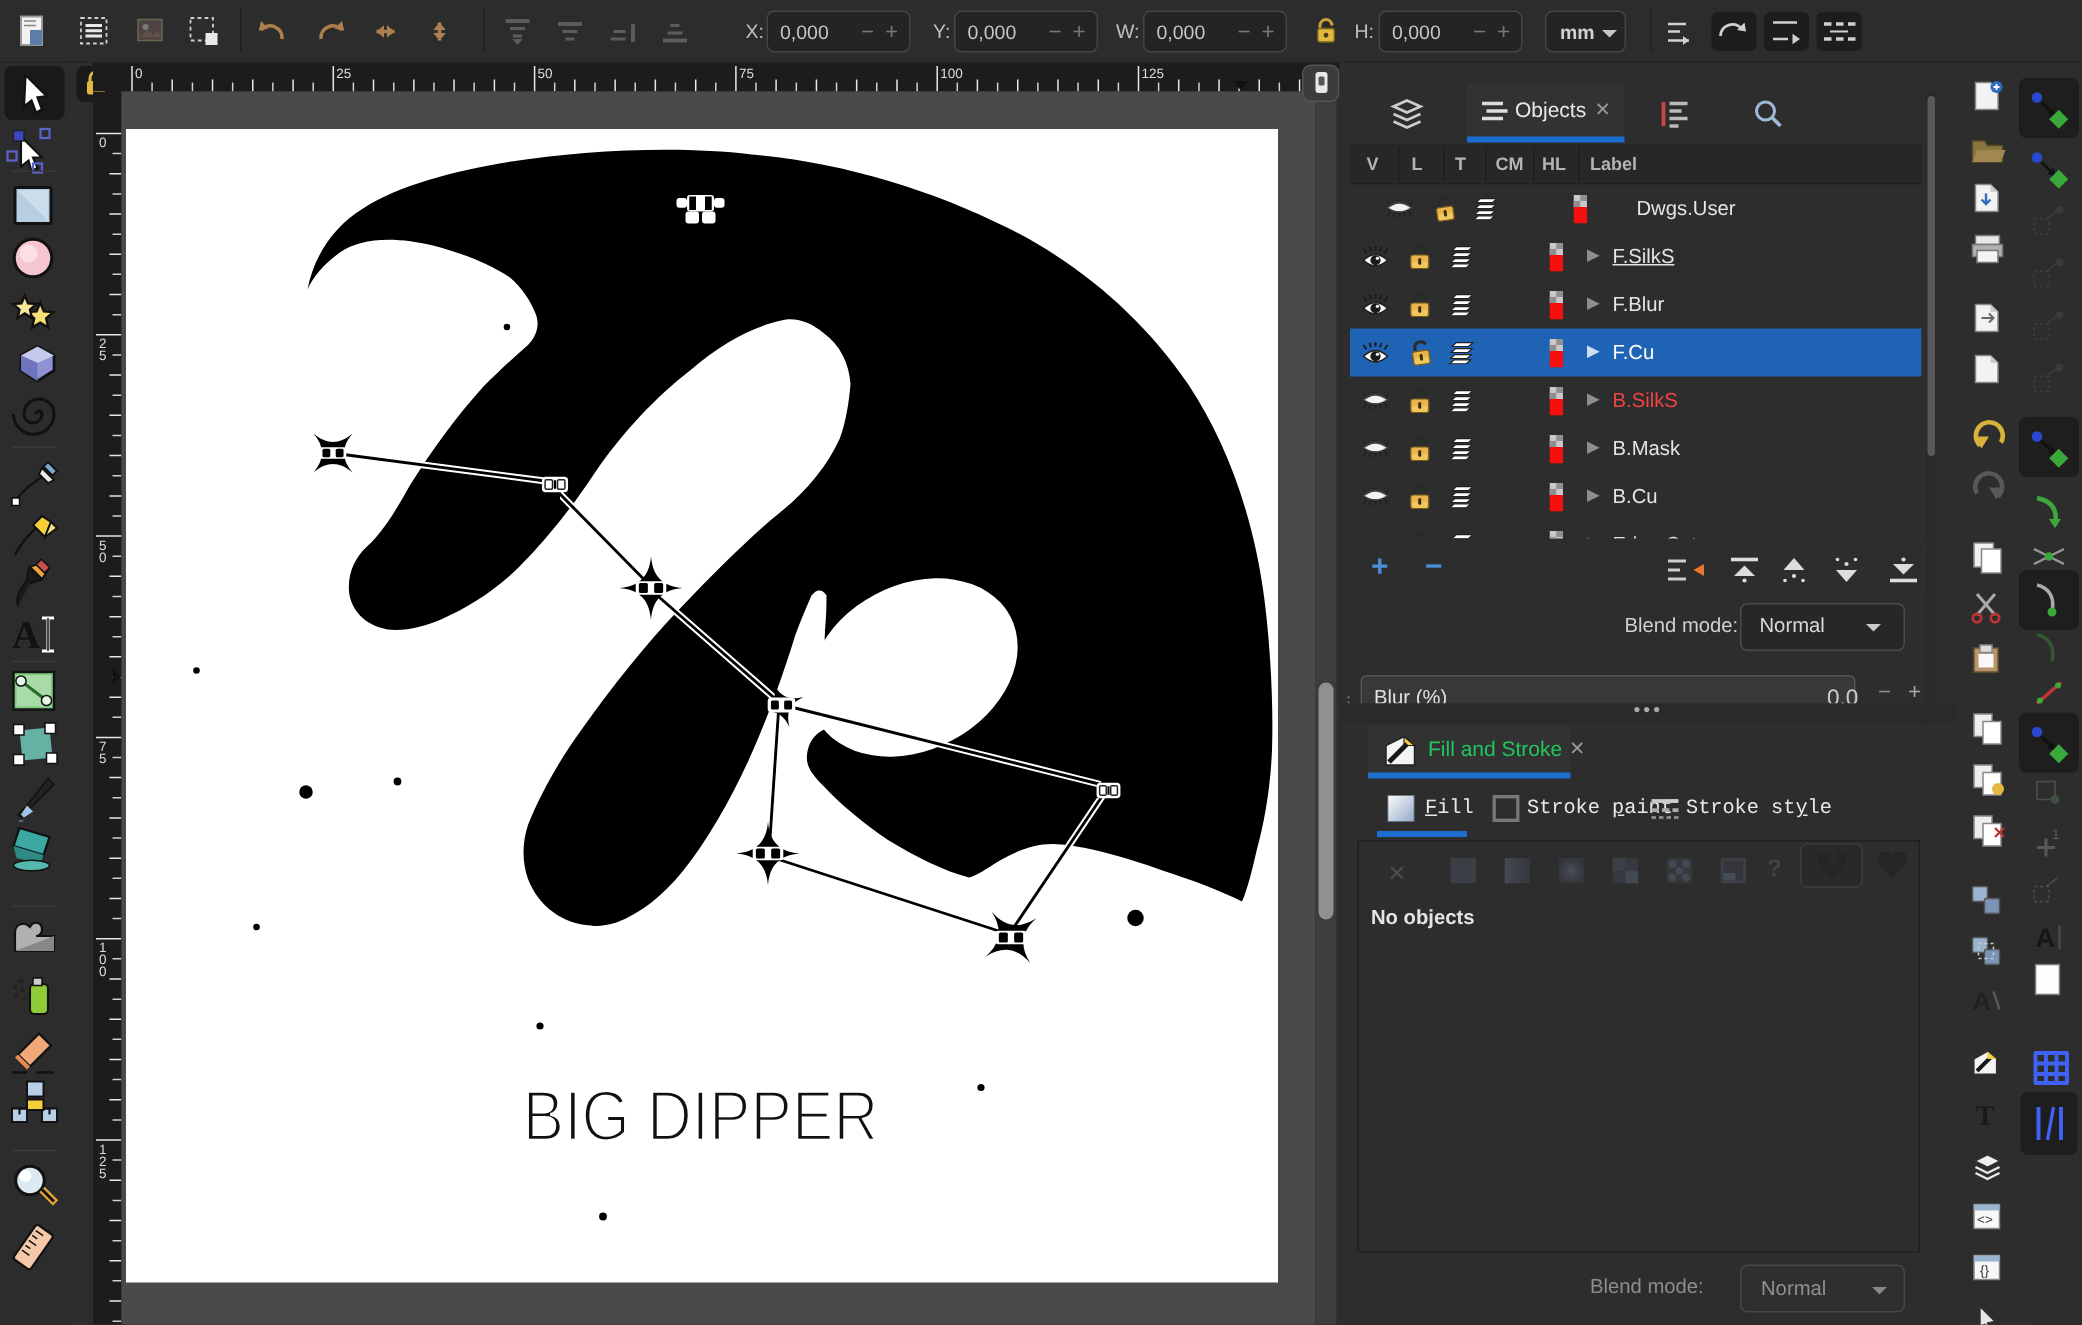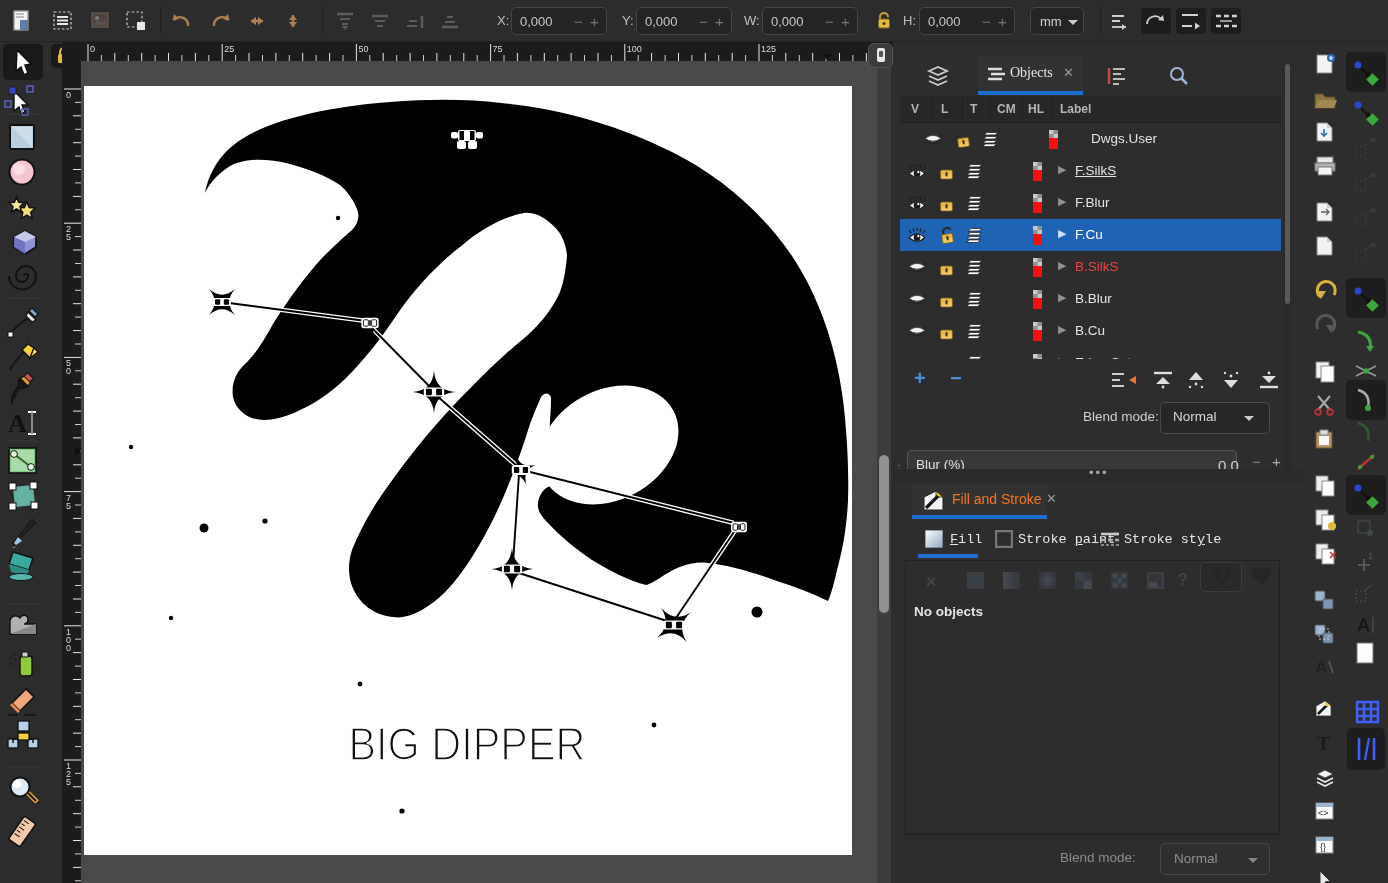--- a/index.html
+++ b/index.html
@@ -102,21 +102,21 @@
 </svg>
 <div class="abs" style="left:903px;top:7px;height:28px;">
 <span class="abs" style="left:0;top:6px;color:#c0c0c0;font-size:13px;">H:</span>
 <div class="abs" style="left:16px;top:0;width:96px;height:28px;background:#242424;border:1px solid #454545;border-radius:5px;">
 <span class="abs" style="left:8px;top:6px;color:#c8c8c8;font-size:13px;">0,000</span>
 <span class="abs" style="left:62px;top:5px;color:#777;font-size:15px;">−</span>
 <span class="abs" style="left:78px;top:5px;color:#777;font-size:15px;">+</span>
 </div>
       </div>
 <div class="abs" style="left:1030px;top:7px;width:54px;height:28px;background:#242424;border:1px solid #454545;border-radius:5px;">
-<span class="abs" style="left:9px;top:6px;color:#d0d0d0;font-size:13px;">mm</span>
+<span class="abs" style="left:9px;top:6px;color:#d0d0d0;font-size:13px;font-weight:bold;">mm</span>
 <svg class="abs" style="left:36px;top:11px;" width="12" height="8">
           <path d="M1 1l5 5 5-5z" fill="#c9c9c9"></path>
         </svg>
       </div>
 <div class="abs" style="left:1100px;top:6px;width:1px;height:28px;background:#1f1f1f;"></div>
 <svg class="abs" style="left:1108px;top:6px;" width="135" height="30" viewBox="0 0 135 30">
 <g stroke="#d0d0d0" fill="none" stroke-width="1.8">
  <g>
             <path d="M4 10h12M4 15h8"></path>
             <path d="M4 21h14"></path>
@@ -595,21 +595,21 @@
 <div class="abs" style="left:893px;top:42px;width:411px;height:841px;background:#2d2d2d;"></div>
 <div class="abs" style="left:894px;top:466px;width:4px;height:22px;color:#888;font-size:10px;line-height:5px;">⋮</div>
 <div class="abs" style="left:900px;top:56px;width:381px;height:40px;background:#2d2d2d;">
 <svg class="abs" style="left:26px;top:9px;" width="24" height="22" viewBox="0 0 24 22">
         <path d="M3 6 L12 2 L21 6 L12 10 Z M3 11 L12 15 L21 11 M3 16 L12 20 L21 16" fill="none" stroke="#ccc" stroke-width="1.8"></path>
       </svg>
 <div class="abs" style="left:78px;top:0;width:105px;height:37px;background:#323232;"></div>
 <svg class="abs" style="left:86px;top:10px;" width="20" height="18" viewBox="0 0 20 18">
         <path d="M2 3h14M5 8h14M2 13h14" stroke="#ddd" stroke-width="2.4"></path>
       </svg>
-<span class="abs" style="left:110px;top:9px;color:#e8e8e8;font-size:14px;font-family:Liberation Serif, serif;">Objects</span>
+<span class="abs" style="left:110px;top:9px;color:#e8e8e8;font-size:14px;">Objects</span>
 <span class="abs" style="left:163px;top:9px;color:#999;font-size:13px;">✕</span>
 <div class="abs" style="left:78px;top:35px;width:105px;height:4px;background:#1c6fce;"></div>
 <svg class="abs" style="left:205px;top:9px;" width="26" height="22" viewBox="0 0 26 22">
         <path d="M4 3v16" stroke="#c44" stroke-width="2.5"></path>
         <path d="M8 4h12M8 9h8M8 14h12M8 19h6" stroke="#bbb" stroke-width="2.2"></path>
       </svg>
 <svg class="abs" style="left:268px;top:9px;" width="22" height="22" viewBox="0 0 22 22">
         <circle cx="9" cy="9" r="6" fill="none" stroke="#9fb8d8" stroke-width="2"></circle>
         <path d="M13.5 13.5 L19 19" stroke="#9fb8d8" stroke-width="2.5"></path>
       </svg>
@@ -796,21 +796,21 @@
               <path d="M1.5 15.5 l3 -2.6 h11 l-3 2.6 z" fill="#fff" stroke="#222" stroke-width="0.8"></path>
             </g>
           </svg></div>
         <div class="abs" style="left:133px;top:7px;"><svg width="9" height="19" viewBox="0 0 9 19">
             <rect width="9" height="8" fill="#c8c8c8"></rect>
             <rect x="4.5" width="4.5" height="4" fill="#909090"></rect>
             <rect y="4" width="4.5" height="4" fill="#909090"></rect>
             <rect y="8" width="9" height="11" fill="#f50f0f"></rect>
           </svg></div>
         <div class="abs" style="left:158px;top:8px;color:#8f8f8f;font-size:11px;">▶</div>
-        <span class="abs" style="left:175px;top:8px;color:#e4e4e4;font-size:13.5px;">B.Blur</span>
+        <span class="abs" style="left:175px;top:8px;color:#e4e4e4;font-size:13.5px;">B.Mask</span>
       </div>
       <div class="abs" style="left:0;top:192px;width:381px;height:32px;">
         <div class="abs" style="left:7px;top:9px;"><svg width="20" height="14" viewBox="0 0 20 14">
             <path d="M2 6.5 Q10 0 18 6.5 Q10 12 2 6.5 Z" fill="#f2f2f2" stroke="#444" stroke-width="1"></path>
             <path d="M4 8.5 L2 11.5 M7 9.5 L6 12.5 M10 10 L10 13.5 M13 9.5 L14 12.5 M16 8.5 L18 11.5 M3 4.5 L1 2.5 M17 4.5 L19 2.5" stroke="#222" stroke-width="1.1"></path>
           </svg></div>
         <div class="abs" style="left:38px;top:7px;"><svg width="17" height="18" viewBox="0 0 17 18">
             <path d="M4.5 8 V6 a4 4 0 0 1 8 0 V8" fill="none" stroke="#2a2a2a" stroke-width="2"></path>
             <rect x="2.5" y="8" width="12" height="9" rx="1.5" fill="#e8b54a" stroke="#7a5c1a" stroke-width="0.8"></rect>
             <rect x="3.5" y="12.5" width="10" height="4" rx="1" fill="#f4d06a" opacity="0.7"></rect>
@@ -911,21 +911,21 @@
 <div class="abs" style="left:893px;top:469px;width:411px;height:13px;background:#2a2a2a;">
 <span class="abs" style="left:196px;top:-4px;color:#aaa;font-size:13px;letter-spacing:2px;">•••</span>
     </div>
 <div class="abs" style="left:900px;top:482px;width:381px;height:401px;background:#2d2d2d;">
 <div class="abs" style="left:12px;top:2px;width:135px;height:33px;background:#323232;"></div>
 <svg class="abs" style="left:22px;top:7px;" width="23" height="23" viewBox="0 0 23 23">
         <path d="M2 21 L2 8 L14 2 L21 8 L21 21 Z" fill="#f4f4f4" stroke="#222" stroke-width="1"></path>
         <path d="M14 2 L21 8 L14 8 Z" fill="#f4cf3a" stroke="#222" stroke-width="0.8"></path>
         <path d="M4 19 L16 7" stroke="#16191c" stroke-width="3.2"></path>
       </svg>
-<span class="abs" style="left:52px;top:9px;color:#f97316;font-size:14px;">Fill and Stroke</span>
+<span class="abs" style="left:52px;top:9px;color:#22c55e;font-size:14px;">Fill and Stroke</span>
 <span class="abs" style="left:146px;top:9px;color:#999;font-size:13px;">✕</span>
 <div class="abs" style="left:12px;top:33px;width:135px;height:4px;background:#1c6fce;"></div>
 
 <div class="abs" style="left:0;top:39px;width:381px;height:39px;font-family:Liberation Mono, monospace;">
  <svg class="abs" style="left:25px;top:9px;" width="18" height="18">
           <defs>
             <linearGradient id="fg" x1="0" y1="0" x2="1" y2="1">
               <stop offset="0" stop-color="#fff"></stop>
               <stop offset="1" stop-color="#8fa8c8"></stop>
             </linearGradient>

